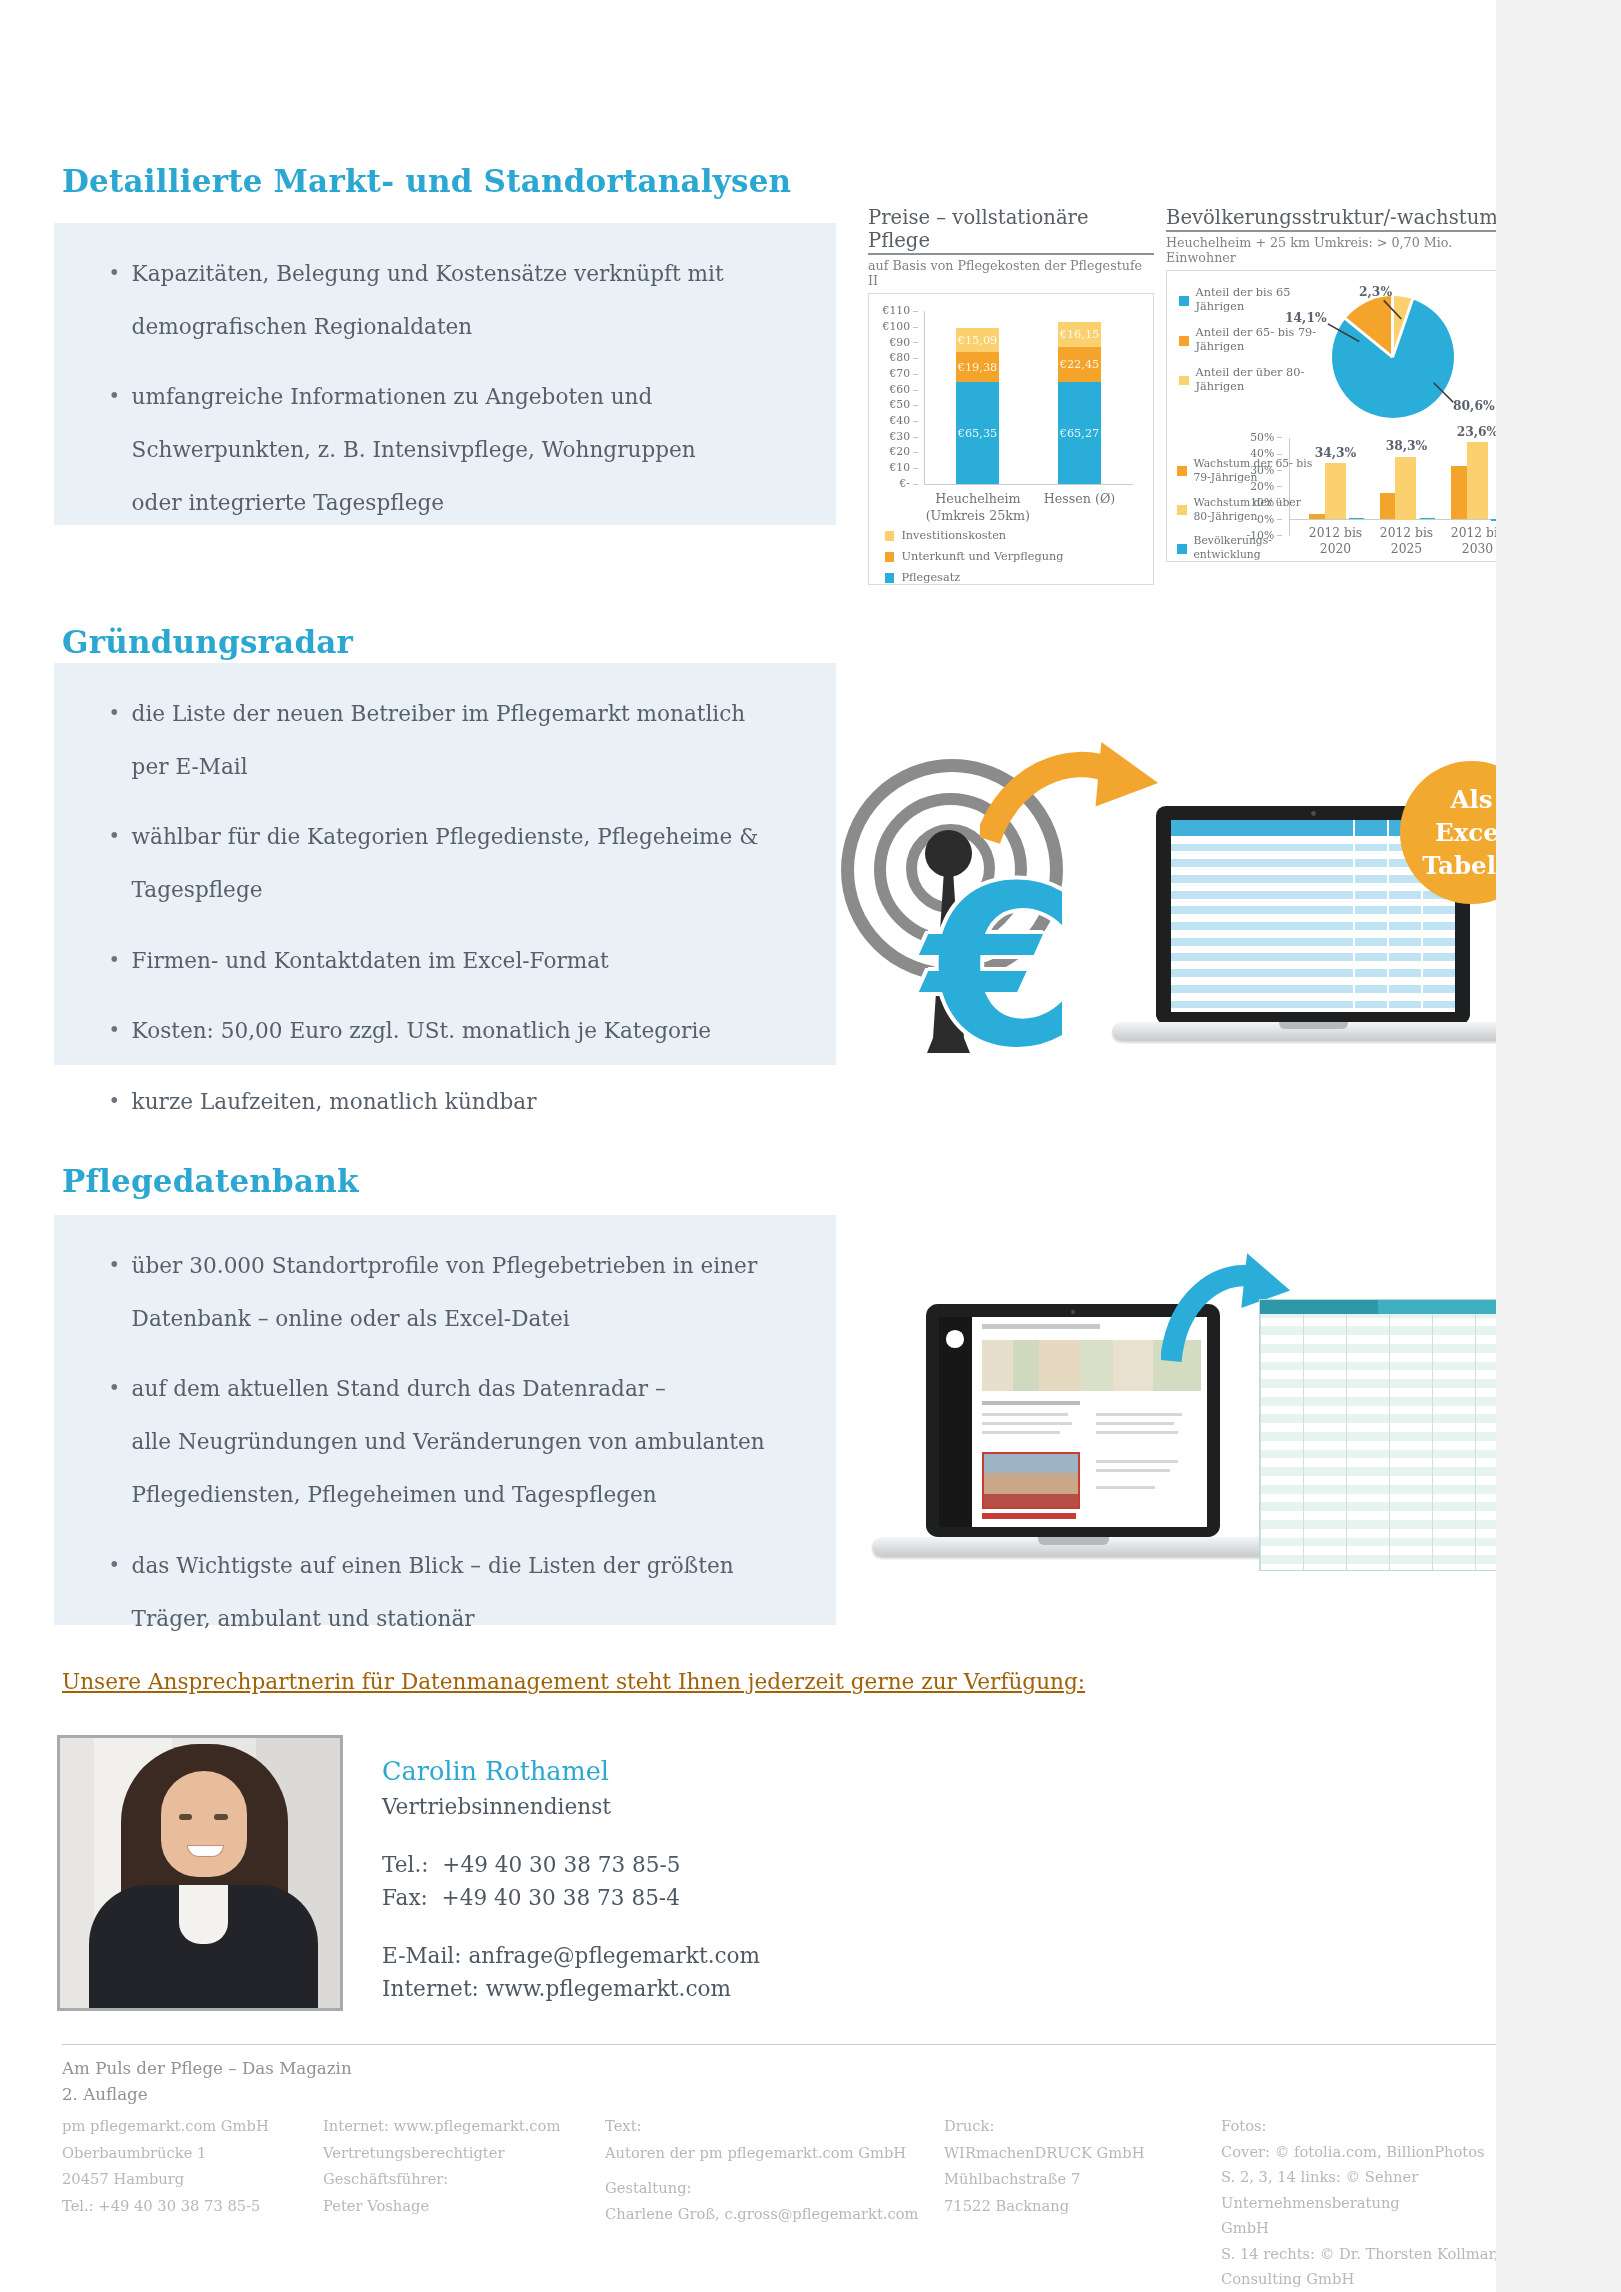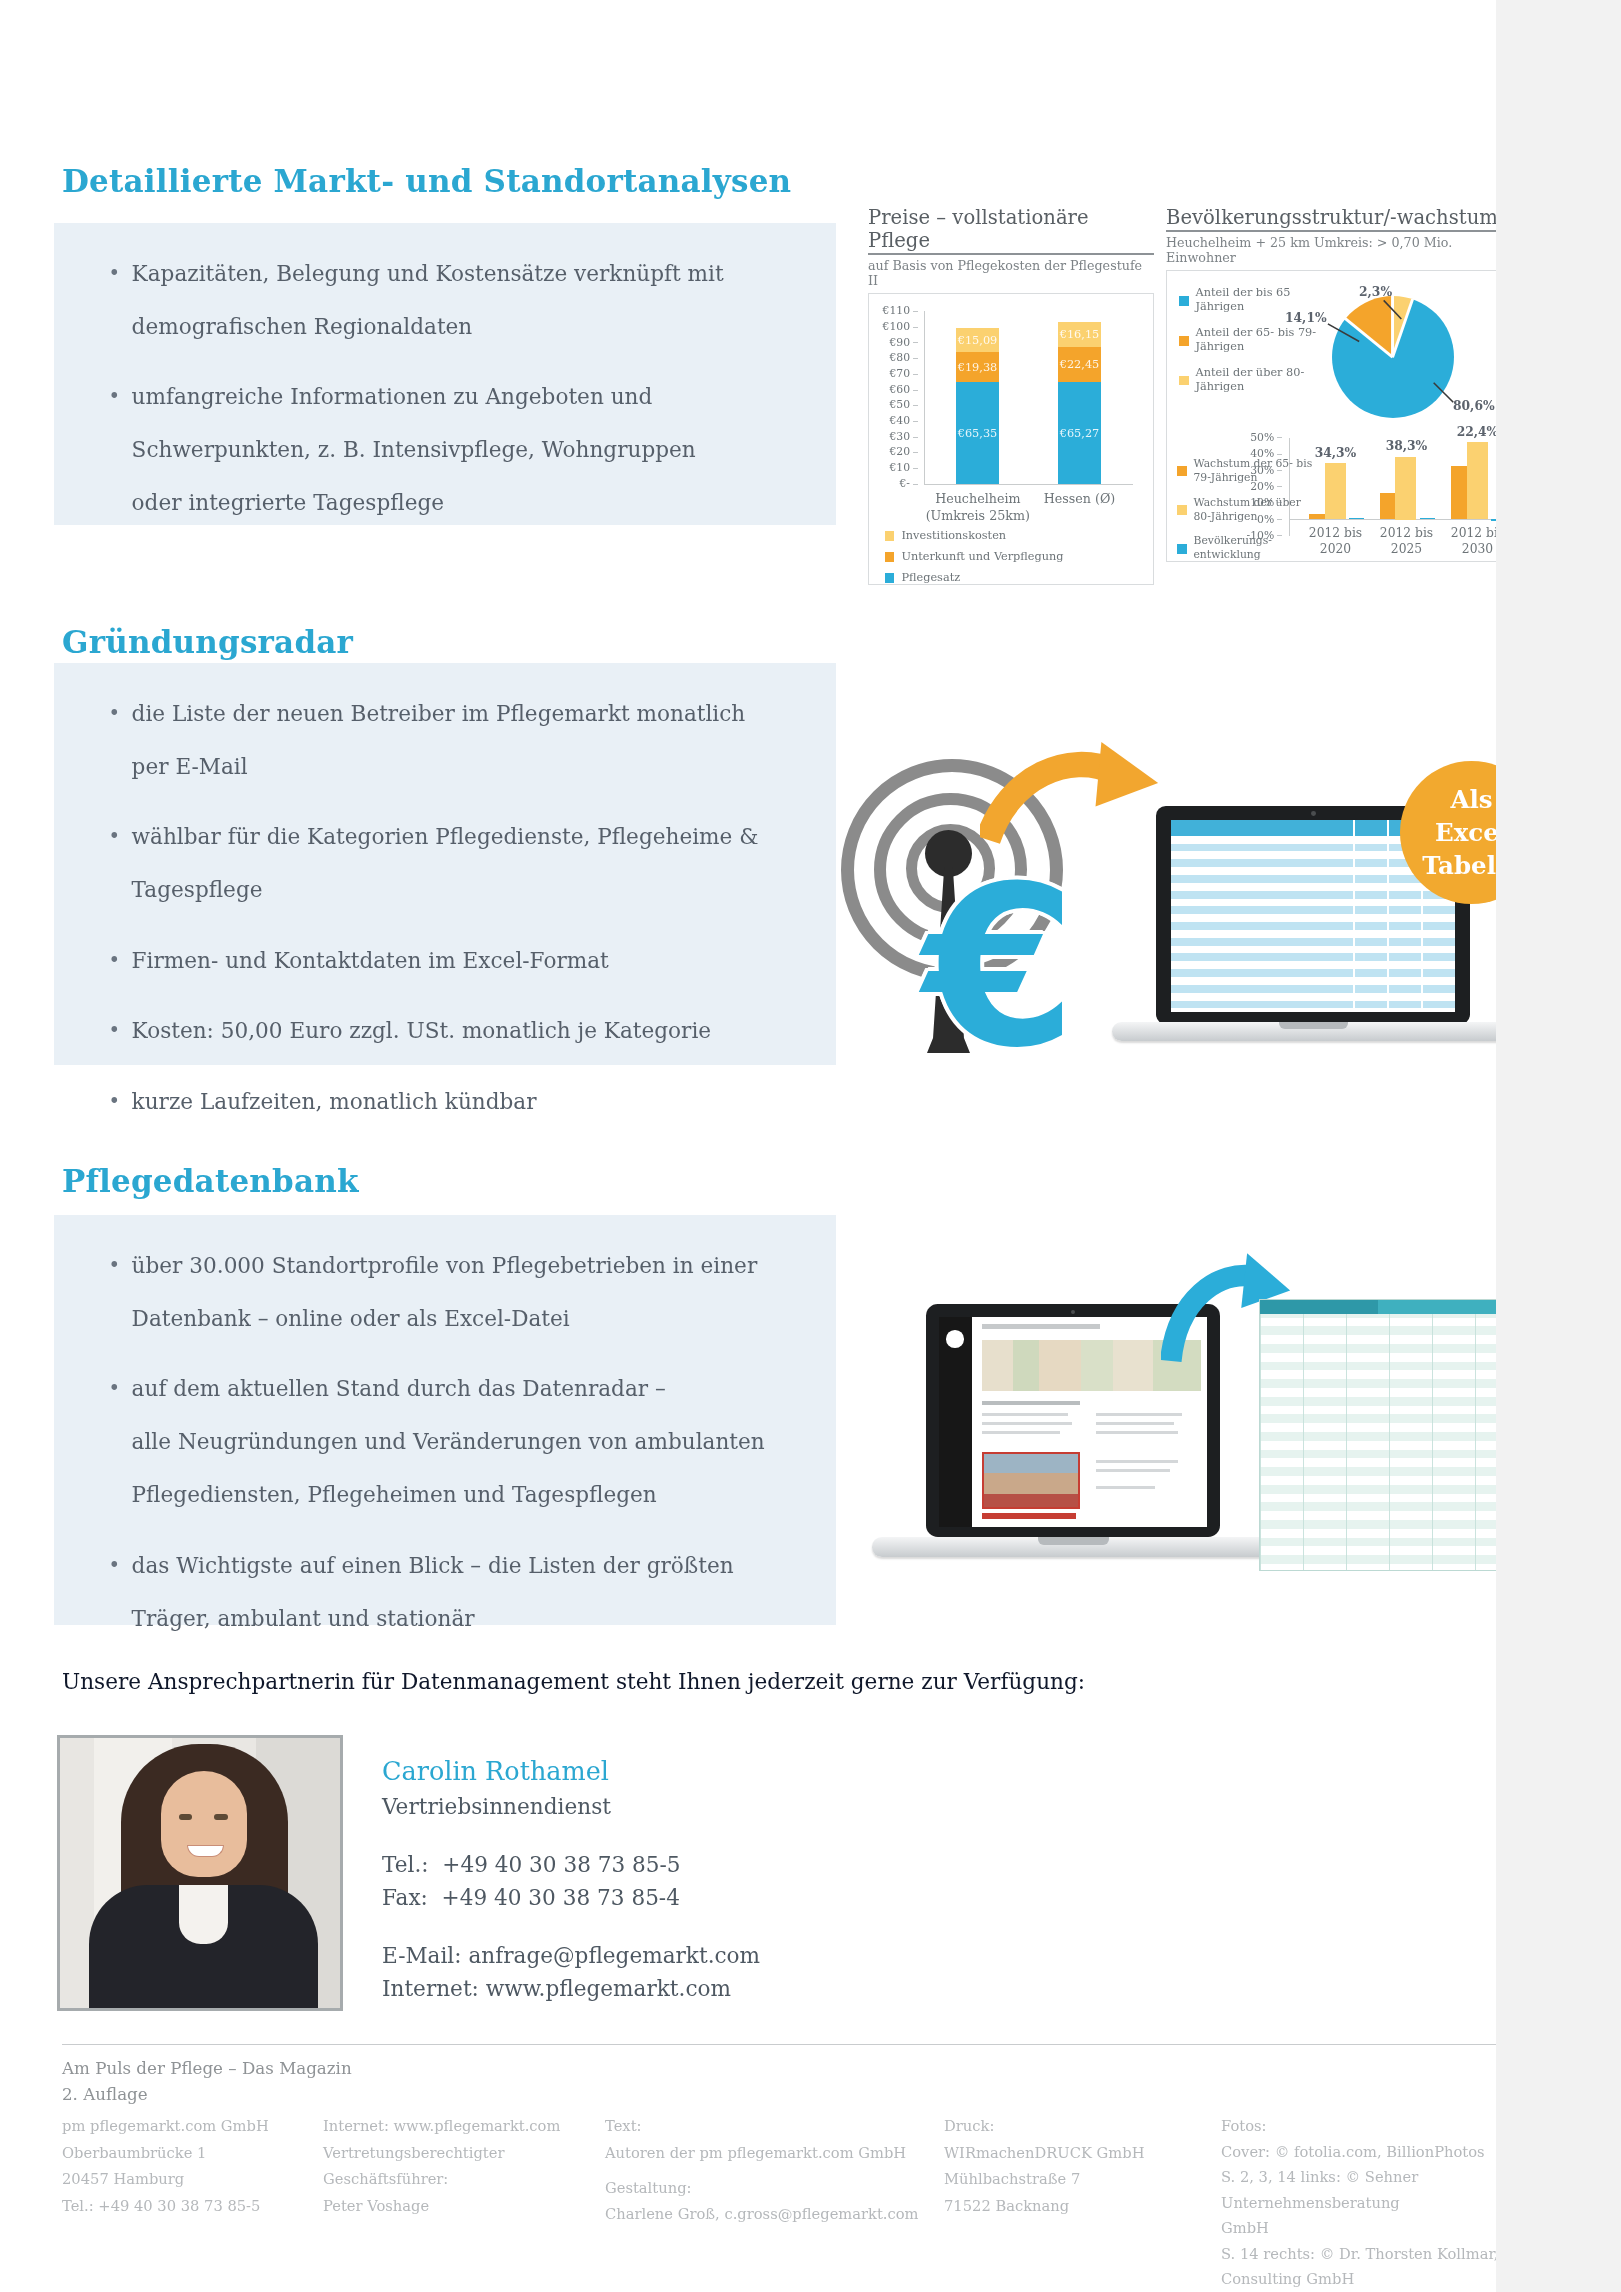--- a/index.html
+++ b/index.html
@@ -42,21 +42,21 @@
   .ring{position:absolute;border-radius:50%;border-style:solid;border-color:#8b8b8b;}
   .euro{position:absolute;font-family:"DejaVu Sans",sans-serif;font-weight:bold;color:#2badd9;line-height:1;
         text-shadow:3.9px 0 0 #fff,-3.9px 0 0 #fff,0 3.9px 0 #fff,0 -3.9px 0 #fff,2.9px 2.9px 0 #fff,-2.9px -2.9px 0 #fff,2.9px -2.9px 0 #fff,-2.9px 2.9px 0 #fff;}
   .laptop-screen{position:absolute;background:#1d1f21;border-radius:9.8px;}
   .laptop-base{position:absolute;background:linear-gradient(#f4f5f6,#c7cbce);border-radius:9.8px;box-shadow:0 2px 2px rgba(0,0,0,.15);}
   .badge{position:absolute;border-radius:50%;background:#f2a92f;display:flex;align-items:center;justify-content:center;
          color:#fff;font-weight:700;font-size:24.5px;line-height:33px;text-align:center;}
   .sheet{position:absolute;background:#fff;border:1px solid #bcd9d3;}
 
   
-  .contact-intro{position:absolute;left:62px;top:1669px;font-size:21.6px;color:#0f172a;}
+  .contact-intro{position:absolute;left:62px;top:1669px;font-size:21.6px;color:#a16207;text-decoration:underline;}
   .photo-frame{position:absolute;left:57px;top:1735px;width:286px;height:276px;border:3.9px solid #a6abad;box-sizing:border-box;
                background:linear-gradient(90deg,#e8e6e2 0 12%,#f2f0ec 12% 40%,#e9e7e3 40% 70%,#dcdad6 70% 100%);overflow:hidden;}
   .contact-name{font-size:25.5px;color:#2ba7d1;}
   .contact-role{font-size:21.6px;color:#4e5862;margin-top:7.8px;}
   .contact-line{font-size:21.6px;color:#4e5862;line-height:33px;}
   .contact-gap{height:25.5px;}
 
   
   .footer-rule{position:absolute;left:62px;top:2044px;width:1498px;height:1px;background:#c9ccce;}
   .footer-head{position:absolute;left:62px;top:2056px;font-size:16.7px;line-height:25.5px;color:#8f9396;}
@@ -174,21 +174,21 @@
         <div class="c-xlab" style="left: 134px; top: 254px; width: 69px; font-size: 12.3px;">2012 bis
 2020</div>
         <div class="c-bar" style="left: 213px; top: 222px; width: 15.7px; height: 26px; background: rgb(244, 164, 43);"></div>
         <div class="c-bar" style="left: 228px; top: 186px; width: 20.6px; height: 63px; background: rgb(251, 209, 112);"></div>
         <div class="bar-vallab" style="left: 209px; top: 167px;">38,3%</div>
         <div class="c-bar" style="left: 253px; top: 247px; width: 14.7px; height: 1px; background: rgb(43, 173, 217);"></div>
         <div class="c-xlab" style="left: 205px; top: 254px; width: 69px; font-size: 12.3px;">2012 bis
 2025</div>
         <div class="c-bar" style="left: 284px; top: 195px; width: 15.7px; height: 53px; background: rgb(244, 164, 43);"></div>
         <div class="c-bar" style="left: 300px; top: 171px; width: 20.6px; height: 77px; background: rgb(251, 209, 112);"></div>
-        <div class="bar-vallab" style="left: 280px; top: 153px;">22,4%</div>
+        <div class="bar-vallab" style="left: 280px; top: 153px;">23,6%</div>
         <div class="c-bar" style="left: 324px; top: 248px; width: 14.7px; height: 2.5px; background: rgb(43, 173, 217);"></div>
         <div class="c-xlab" style="left: 276px; top: 254px; width: 69px; font-size: 12.3px;">2012 bis
 2030</div>
         <div class="c-legend" style="left: 9.8px; top: 186px;">
           <div class="c-lgrow preline" style="margin-bottom: 10.8px; font-size: 10.8px;"><i class="c-sw" style="background: rgb(244, 164, 43);"></i><span>Wachstum der 65- bis
 79-Jährigen</span></div>
           <div class="c-lgrow preline" style="margin-bottom: 10.8px; font-size: 10.8px;"><i class="c-sw" style="background: rgb(251, 209, 112);"></i><span>Wachstum der über
 80-Jährigen</span></div>
           <div class="c-lgrow preline" style="margin-bottom: 10.8px; font-size: 10.8px;"><i class="c-sw" style="background: rgb(43, 173, 217);"></i><span>Bevölkerungs-
 entwicklung</span></div>

